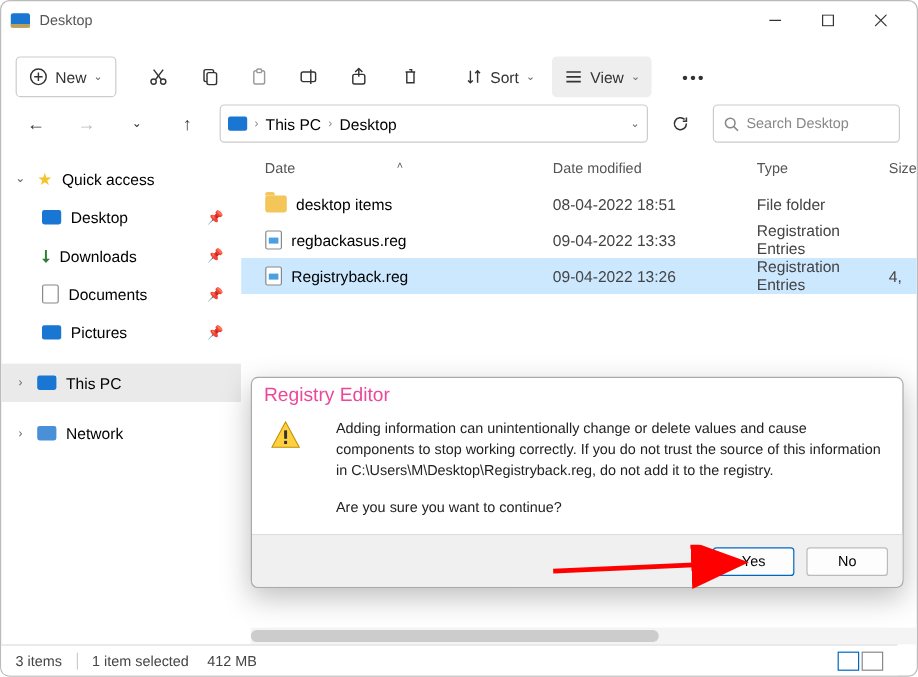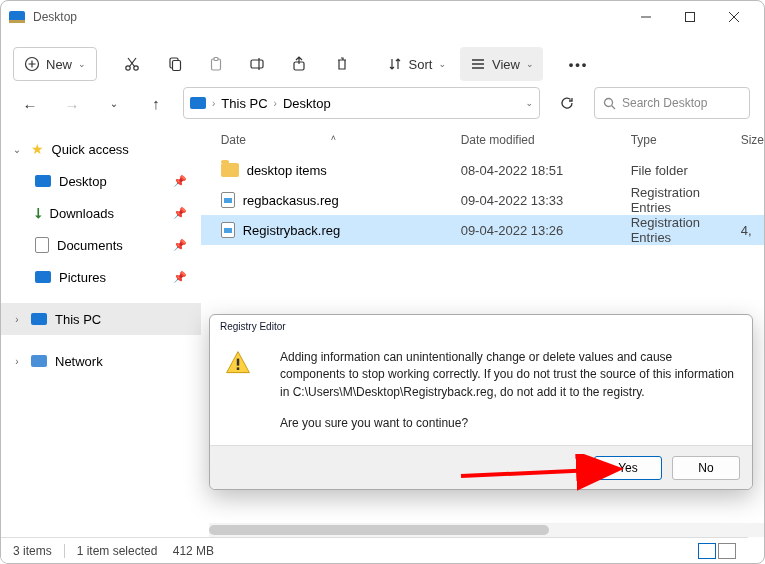--- a/index.html
+++ b/index.html
@@ -62,21 +62,21 @@
 .filerow .c-date { width: 170px; color: #444; }
 .filerow .c-type { width: 110px; color: #444; }
 .filerow .c-size { flex: 1; color: #444; }
 .ic-folder { width: 18px; height: 14px; background: #f4c65a; border-radius: 2px; position: relative; }
 .ic-folder::before { content: ""; position: absolute; top: -3px; left: 0; width: 8px; height: 3px; background: #f4c65a; border-radius: 2px 2px 0 0; }
 .ic-reg { width: 14px; height: 16px; border: 1px solid #888; border-radius: 2px; background: #fff; position: relative; }
 .ic-reg::after { content: ""; position: absolute; left: 2px; top: 5px; width: 8px; height: 5px; background: #4aa0e0; }
 
 
 .dialog { position: absolute; left: 208px; top: 313px; width: 544px; height: 176px; background: #fff; border: 1px solid #aaa; border-radius: 6px; box-shadow: 0 8px 24px rgba(0,0,0,0.25); display: flex; flex-direction: column; font-size: 12px; }
-.dialog .dtitle { height: 28px; padding: 6px 10px; font-size: 10px; color: #0f172a; }
+.dialog .dtitle { height: 28px; padding: 6px 10px; font-size: 16px; color: #ec4899; }
 .dialog .dbody { flex: 1; display: flex; padding: 6px 14px 0 14px; gap: 12px; }
 .dialog .warnicon { width: 28px; height: 28px; flex-shrink: 0; }
 .dialog .dtext { flex: 1; line-height: 1.45; color: #222; margin-left: 16px; }
 .dialog .dbuttons { height: 44px; background: #f0f0f0; border-top: 1px solid #ddd; display: flex; align-items: center; justify-content: flex-end; padding: 0 12px; gap: 10px; border-radius: 0 0 6px 6px; }
 .dbtn { width: 68px; height: 24px; border: 1px solid #bbb; background: #fdfdfd; border-radius: 3px; font-size: 12px; display: flex; align-items: center; justify-content: center; }
 .dbtn.primary { border: 1px solid #0067c0; }
 
 
 .arrow { position: absolute; left: 455px; top: 453px; pointer-events: none; }
 

